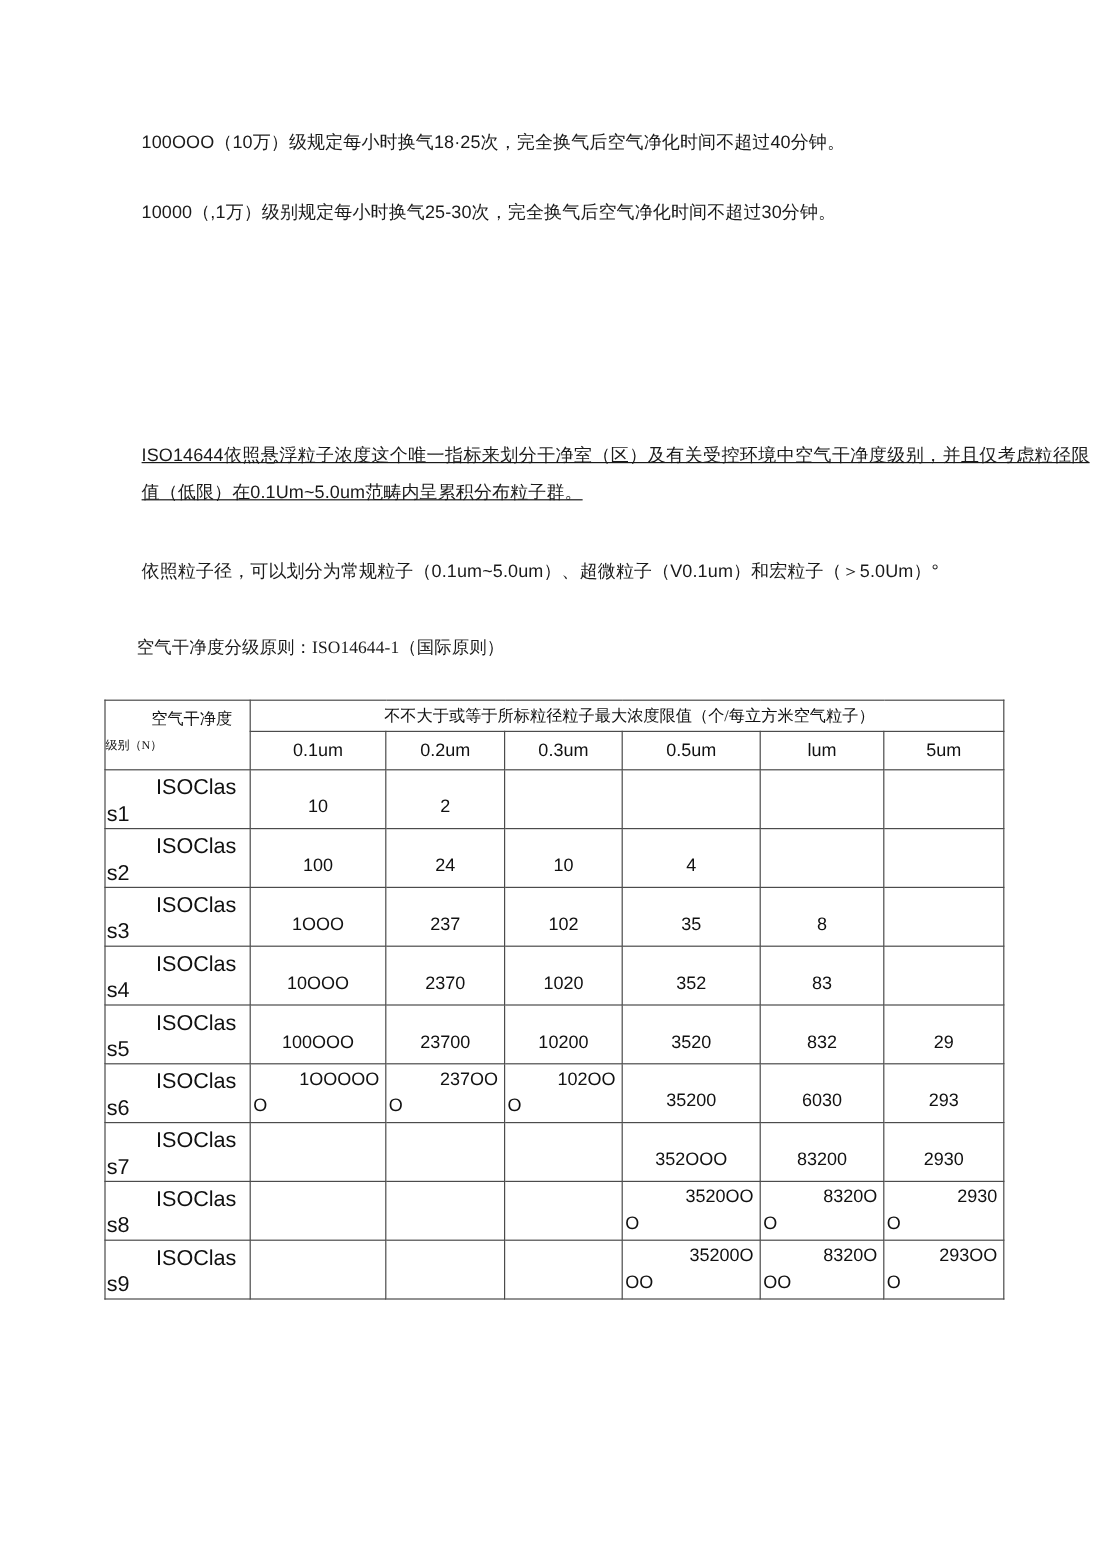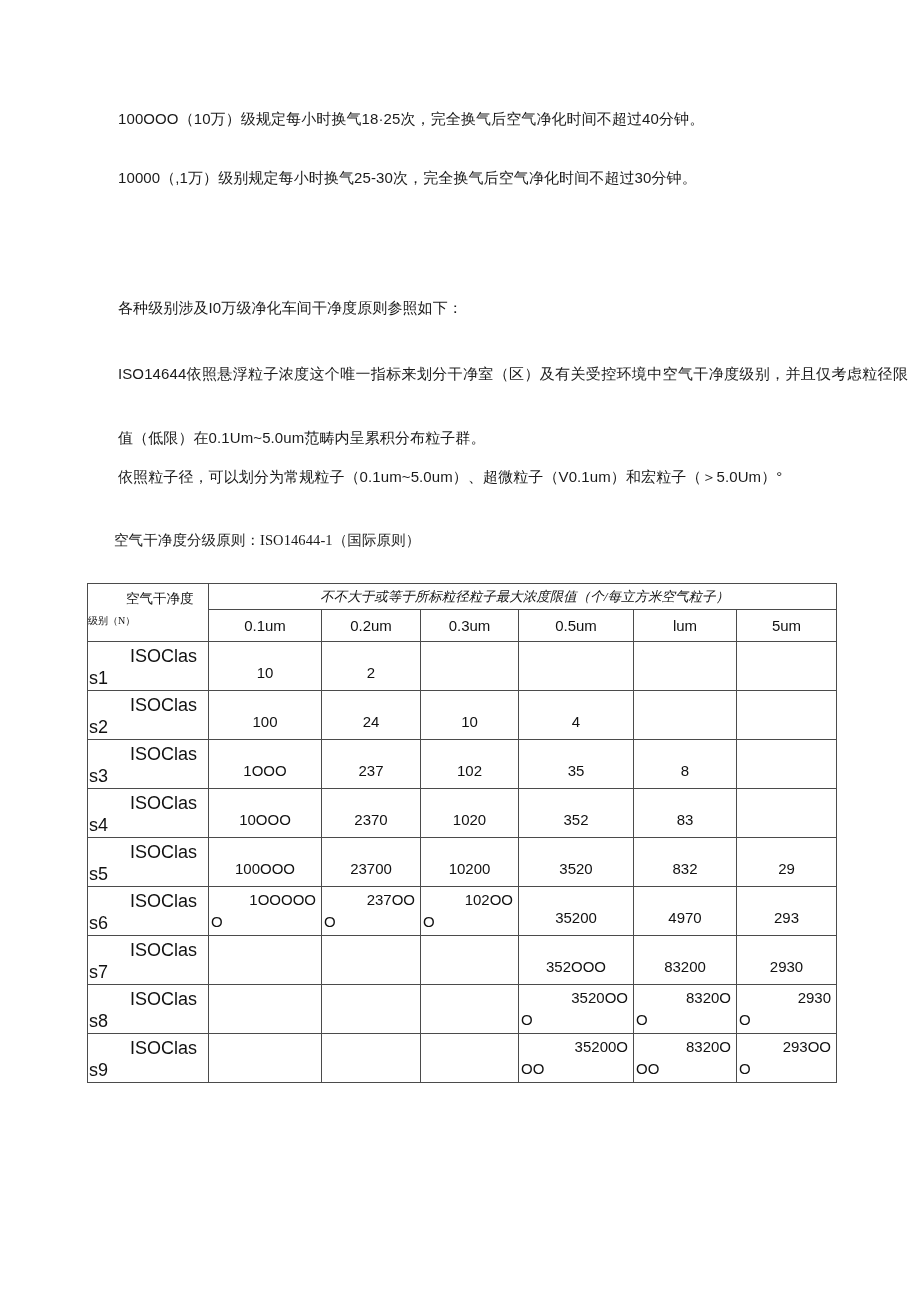--- a/index.html
+++ b/index.html
@@ -73,21 +73,20 @@
     top: 30px;
     font-size: 10px;
     font-family: "Liberation Serif", "DejaVu Serif", serif;
   }
   .hdr-span {
     height: 25px;
     text-align: center;
     font-size: 13.5px;
     font-family: "Liberation Serif", "DejaVu Serif", serif;
     padding-left: 4px !important;
-    font-style: italic;
   }
   .hdr-size {
     height: 30px;
     text-align: center;
     font-size: 15px;
     font-family: "Liberation Sans", "DejaVu Sans", sans-serif;
     margin-left: 29px;
   }
 
   .cls-cell {
@@ -143,23 +142,22 @@
 </head>
 <body>
 
 <div class="page">
 
   <div class="para" style="left:118px; top:108px;">100OOO（10万）级规定每小时换气18·25次，完全换气后空气净化时间不超过40分钟。</div>
 
   <div class="para" style="left:118px; top:167px;text-align:right;">10000（,1万）级别规定每小时换气25-30次，完全换气后空气净化时间不超过30分钟。</div>
 
 
-  <div class="para" style="left:118px; top:297px;">各种级别涉及I0万级净化车间干净度原则参照如下：</div>
-
-  <div class="para wrap" style="left:118px; top:342px; width:790px; line-height:64px; text-align:justify; text-justify:inter-ideograph; text-indent:0;">ISO14644依照悬浮粒子浓度这个唯一指标来划分干净室（区）及有关受控环境中空气干净度级别，并且仅考虑粒径限值（低限）在0.1Um~5.0um范畴内呈累积分布粒子群。</div>
+
+  <div class="para wrap" style="left:118px; top:364px; width:790px; line-height:31px; text-align:justify; text-justify:inter-ideograph; text-indent:0;text-decoration:underline;">ISO14644依照悬浮粒子浓度这个唯一指标来划分干净室（区）及有关受控环境中空气干净度级别，并且仅考虑粒径限值（低限）在0.1Um~5.0um范畴内呈累积分布粒子群。</div>
 
   <div class="para" style="left:118px; top:466px;">依照粒子径，可以划分为常规粒子（0.1um~5.0um）、超微粒子（V0.1um）和宏粒子（＞5.0Um）°</div>
 
   <div class="para" style="left:114px; top:529px; font-family:'Liberation Serif','DejaVu Serif',serif; font-size:14.5px;">空气干净度分级原则：ISO14644-1（国际原则）</div>
 
   <div class="tbl-wrap">
     <table class="iso">
       <colgroup>
         <col class="c-class">
           <col class="c-01">
@@ -321,21 +319,21 @@
               <span class="w2">O</span>
             </td>
             <td class="val wrapped">
               <span class="w1">102OO</span>
               <span class="w2">O</span>
             </td>
             <td class="val">
               <span class="mid">35200</span>
             </td>
             <td class="val">
-              <span class="mid">4970</span>
+              <span class="mid">6030</span>
             </td>
             <td class="val">
               <span class="mid">293</span>
             </td>
           </tr>
           <tr>
             <td class="cls-cell">
               <span class="c1">ISOClas</span>
               <span class="c2">s7</span>
             </td>

